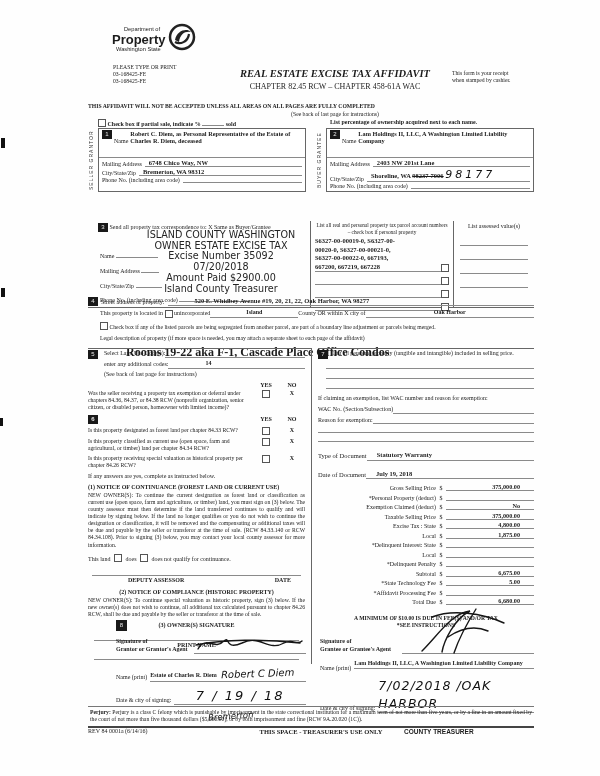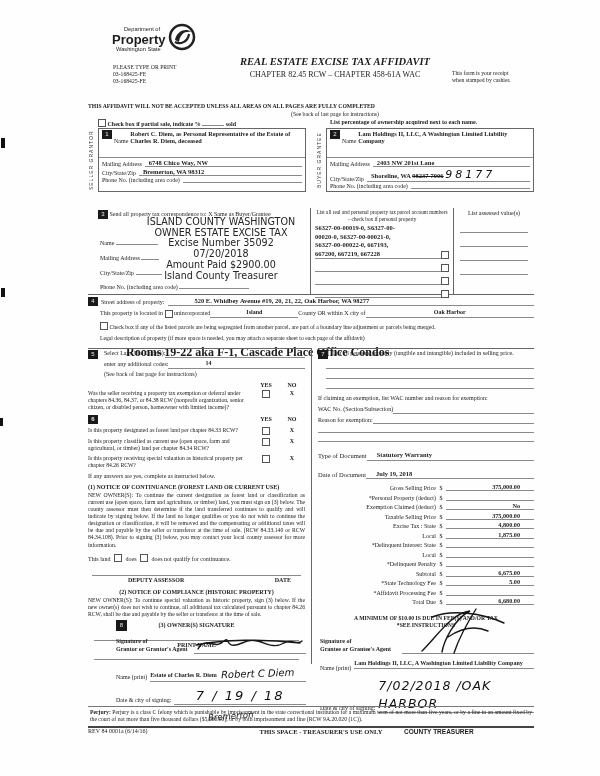--- a/index.html
+++ b/index.html
@@ -60,21 +60,21 @@
       </span>
     </div>
   </div>
 
   <div class="abs t55" style="left:113px;top:64px;">
     <div>PLEASE TYPE OR PRINT</div>
     <div>03-168425-FE</div>
     <div>03-168425-FE</div>
   </div>
 
-  <div class="abs ctr" style="left:200px;top:56px;width:270px;text-align:center;">
+  <div class="abs ctr" style="left:200px;top:68px;width:270px;text-align:center;">
     <div class="b i" style="font-size:10.5px;">REAL ESTATE EXCISE TAX AFFIDAVIT</div>
     <div style="font-size:8px;margin-top:3px;">CHAPTER 82.45 RCW – CHAPTER 458-61A WAC</div>
   </div>
 
   <div class="abs t55" style="left:452px;top:70px;width:84px;">
     <div>This form is your receipt</div>
     <div>when stamped by cashier.</div>
   </div>
 
   <div class="abs t55 b" style="left:88px;top:103px;width:446px;">THIS AFFIDAVIT WILL NOT BE ACCEPTED UNLESS ALL AREAS ON ALL PAGES ARE FULLY COMPLETED</div>
@@ -139,21 +139,21 @@
           </span>
         </div>
         <div class="prow" style="padding-bottom:2px;">
           <span class="plabel">Phone No. (including area code)</span>
           <span class="pval"></span>
         </div>
       </div>
     </div>
   </div>
 
-  <div class="abs flex" style="left:88px;top:208px;width:446px;height:86px;border-bottom:1px solid #666;">
+  <div class="abs flex" style="left:88px;top:221px;width:446px;height:86px;border-bottom:1px solid #666;">
 
     <div style="width:222px;position:relative;border-right:1px solid #666;">
       <div class="t6" style="padding:2px 0 0 10px;">
         <span class="chip">3</span>
         <span>Send all property tax correspondence to: X Same as Buyer/Grantee</span>
       </div>
       <div class="t6" style="position:absolute;left:12px;top:32px;">
         <div style="margin-bottom:7px;"><span>Name</span> <span class="ul" style="display:inline-block;width:42px;"></span></div>
         <div style="margin-bottom:7px;"><span>Mailing Address</span> <span class="ul" style="display:inline-block;width:18px;"></span></div>
         <div style="margin-bottom:7px;"><span>City/State/Zip</span> <span class="ul" style="display:inline-block;width:26px;"></span></div>

